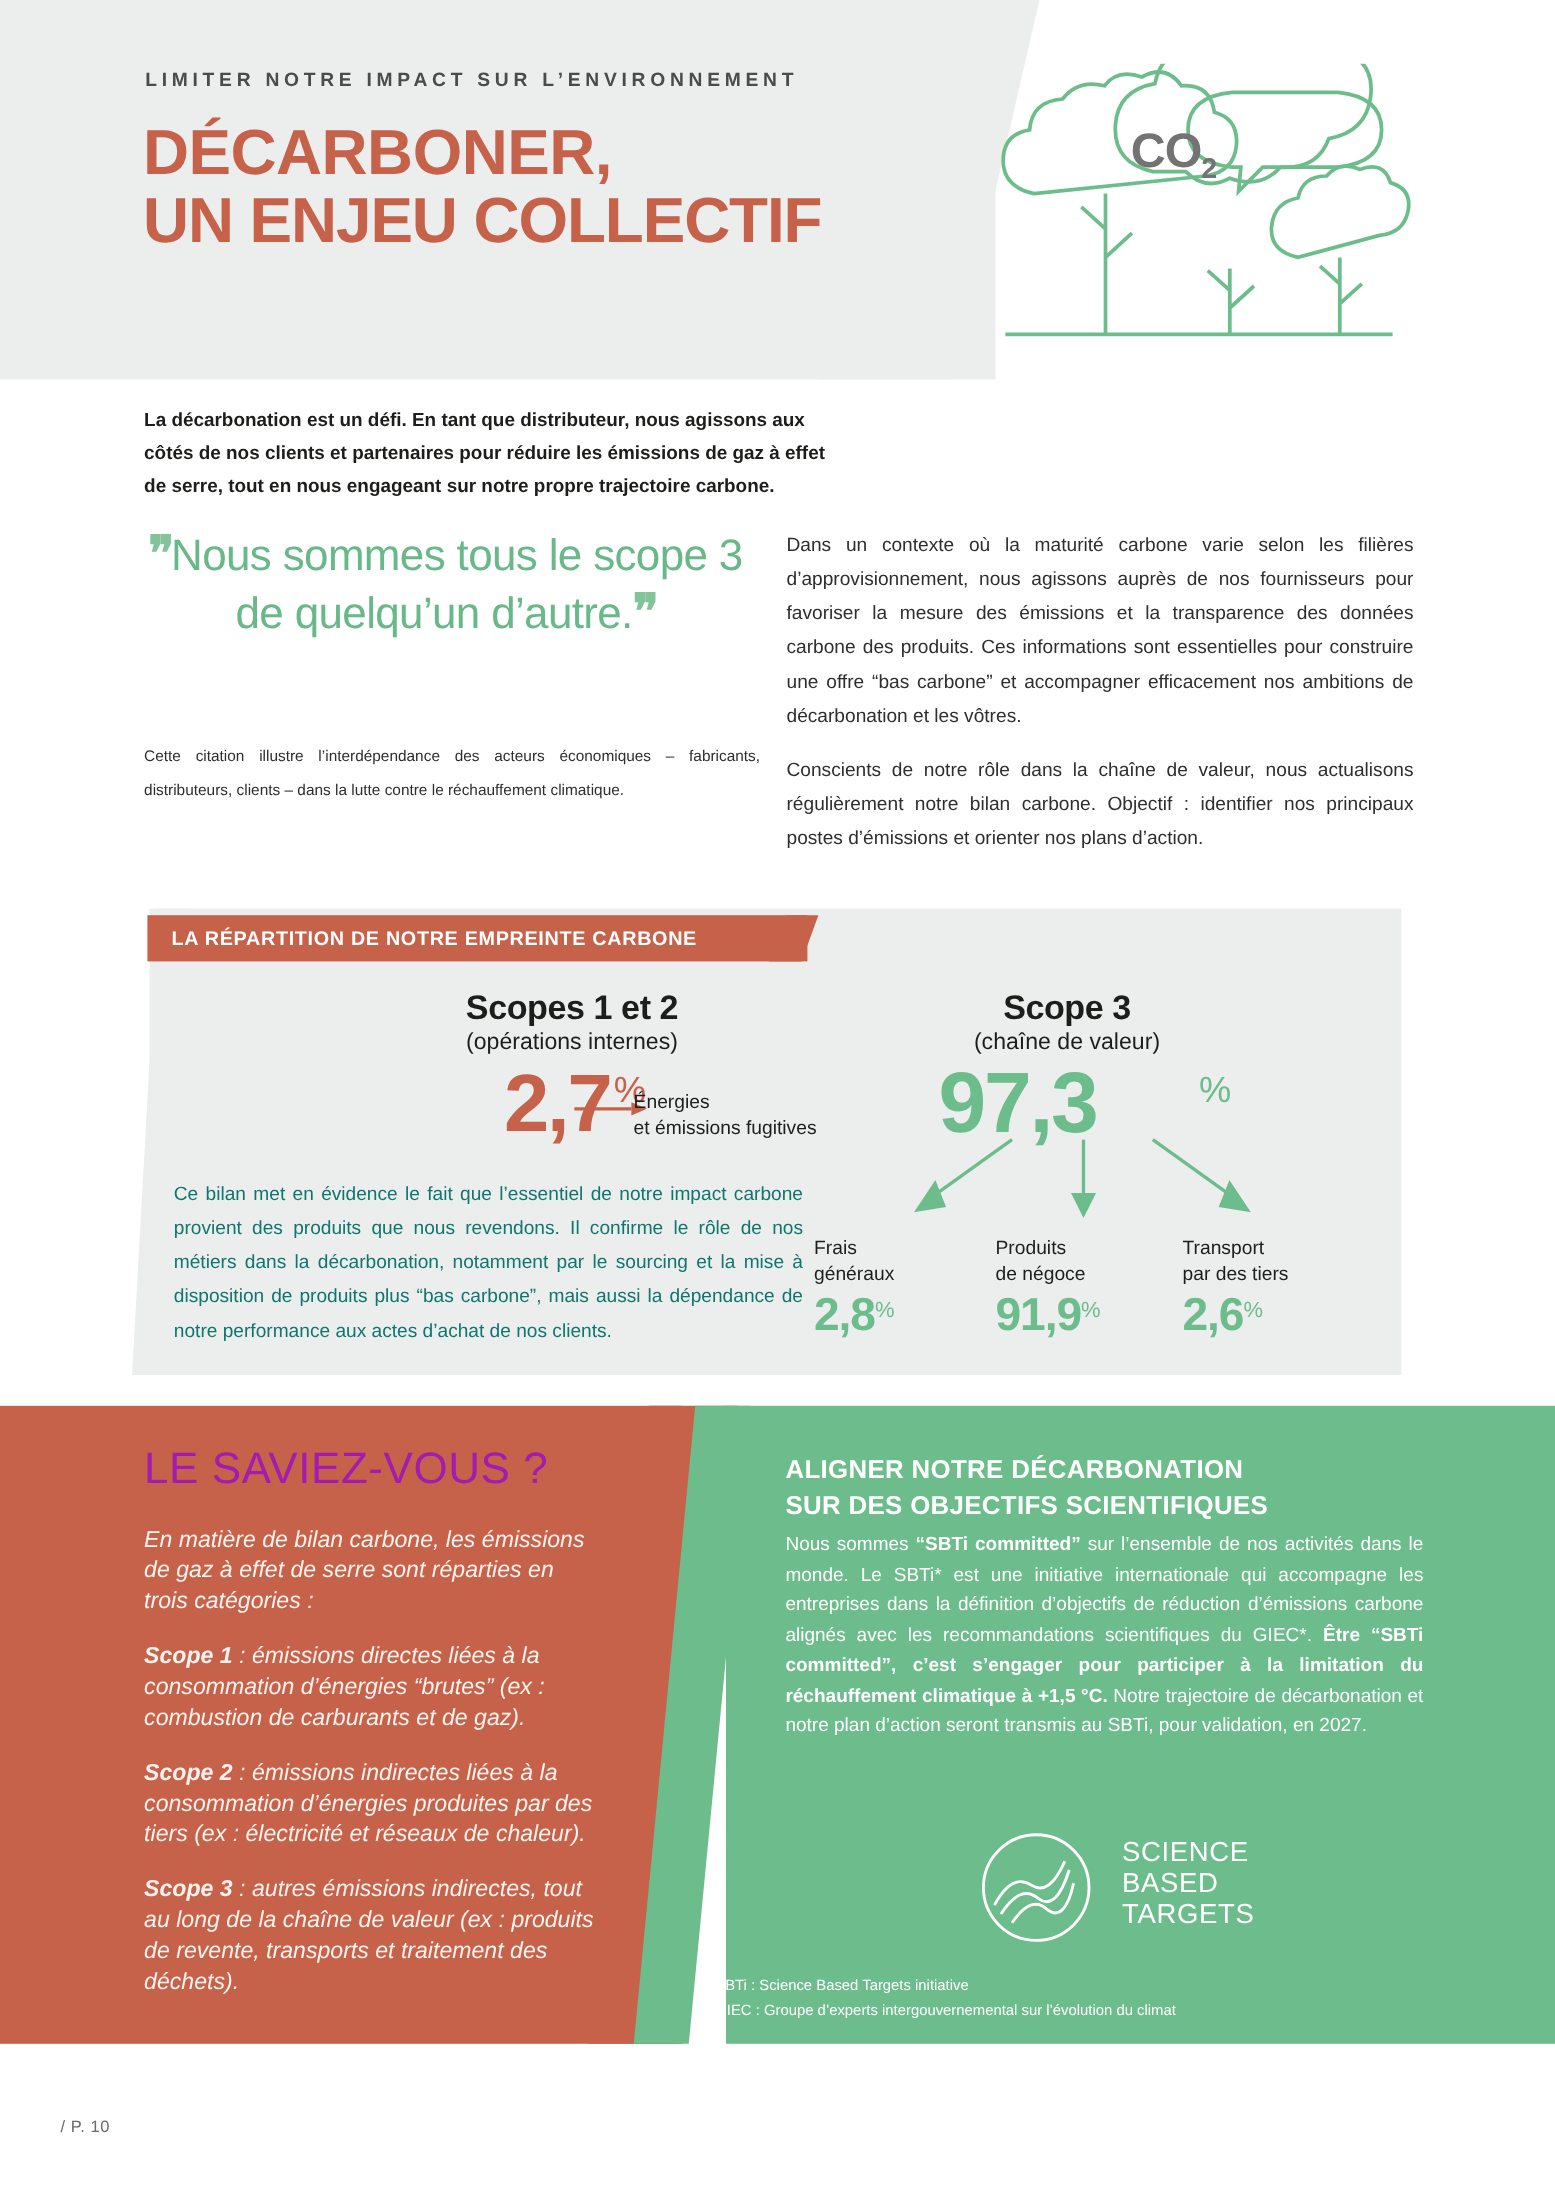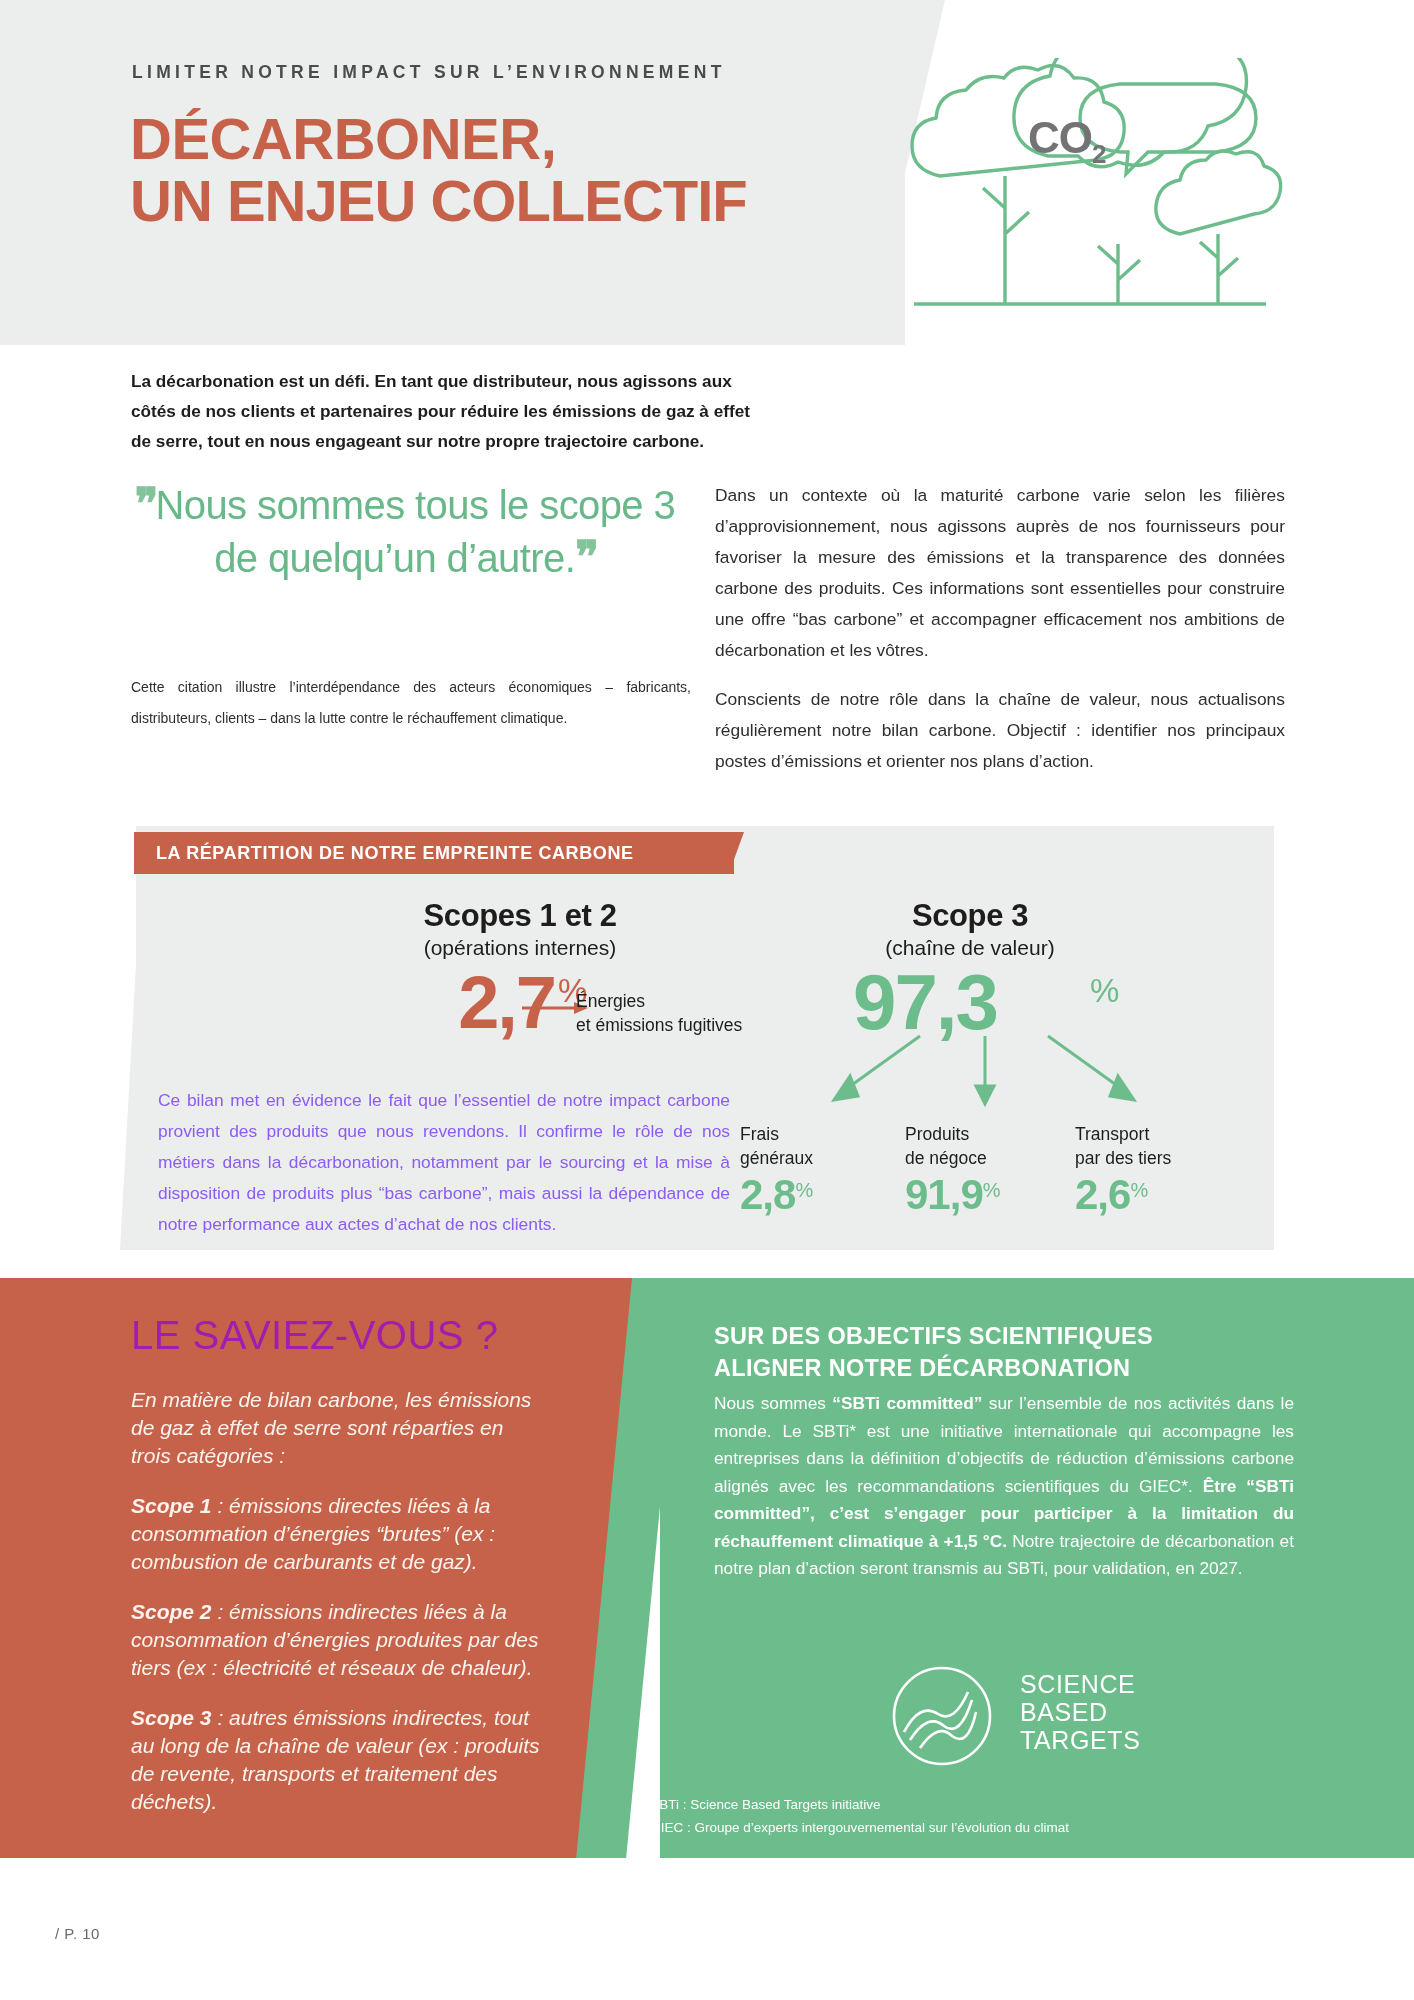--- a/index.html
+++ b/index.html
@@ -254,22 +254,21 @@
   #sub-2 { left: 905px; top: 1122px; }
   #sub-3 { left: 1075px; top: 1122px; }
 
   #info-paragraph {
     position: absolute;
     left: 158px; top: 1070px;
     width: 572px;
     font-size: 17.4px;
     line-height: 31px;
     text-align: justify;
-    color: #8b5cf6;
-    margin-top: 15px;
+    color: #0f766e;
   }
 
   
   #red-panel {
     position: absolute;
     left: 0; top: 1278px;
     width: 620px; height: 580px;
     background: #c6624a;
   }
   #red-panel-skew {
@@ -489,22 +488,22 @@
   <p>En matière de bilan carbone, les émissions de gaz à effet de serre sont réparties en trois catégories :</p>
   <p><b>Scope 1</b><span> : émissions directes liées à la consommation d’énergies “brutes” (ex : combustion de carburants et de gaz).</span></p>
   <p><b>Scope 2</b><span> : émissions indirectes liées à la consommation d’énergies produites par des tiers (ex : électricité et réseaux de chaleur).</span></p>
   <p><b>Scope 3</b><span> : autres émissions indirectes, tout au long de la chaîne de valeur (ex : produits de revente, transports et traitement des déchets).</span></p>
 </div>
 
 <div id="green-panel-skew"></div>
 <div id="green-panel"></div>
 
 <div id="green-title">
+  <div>ALIGNER NOTRE DÉCARBONATION</div>
   <div>SUR DES OBJECTIFS SCIENTIFIQUES</div>
-  <div>ALIGNER NOTRE DÉCARBONATION</div>
 </div>
 
 <div id="green-body"><span>Nous sommes </span><b>“SBTi committed”</b><span> sur l’ensemble de nos activités dans le monde. Le SBTi* est une initiative internationale qui accompagne les entreprises dans la définition d’objectifs de réduction d’émissions carbone alignés avec les recommandations scientifiques du GIEC*. </span><b>Être “SBTi committed”, c’est s’engager pour participer à la limitation du réchauffement climatique à +1,5 °C.</b><span> Notre trajectoire de décarbonation et notre plan d’action seront transmis au SBTi, pour validation, en 2027.</span></div>
 
 <div id="sbt-logo">
   <svg width="130" height="112" viewBox="0 0 130 112" fill="none">
     <circle cx="62" cy="56" r="48" stroke="#ffffff" stroke-width="2.6"></circle>
     <path d="M24 72 q16 -30 34 -18 q16 10 30 -22" stroke="#ffffff" stroke-width="2.6"></path>
     <path d="M30 80 q18 -28 34 -14 q16 12 28 -26" stroke="#ffffff" stroke-width="2.6"></path>
     <path d="M40 88 q18 -26 32 -12 q16 12 24 -24" stroke="#ffffff" stroke-width="2.6"></path>

